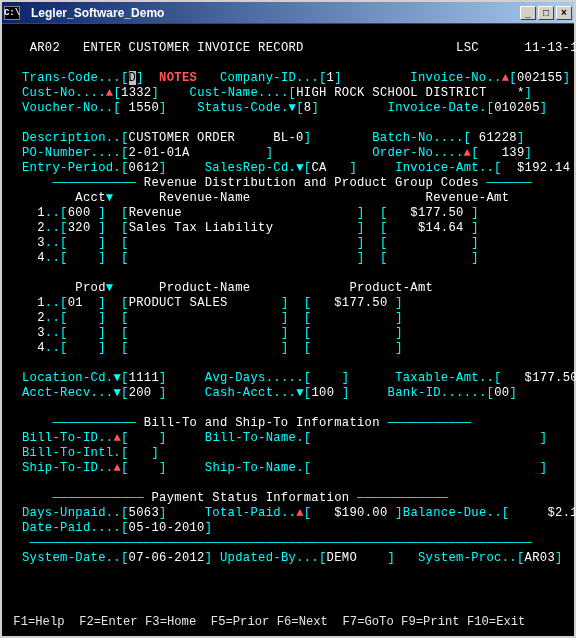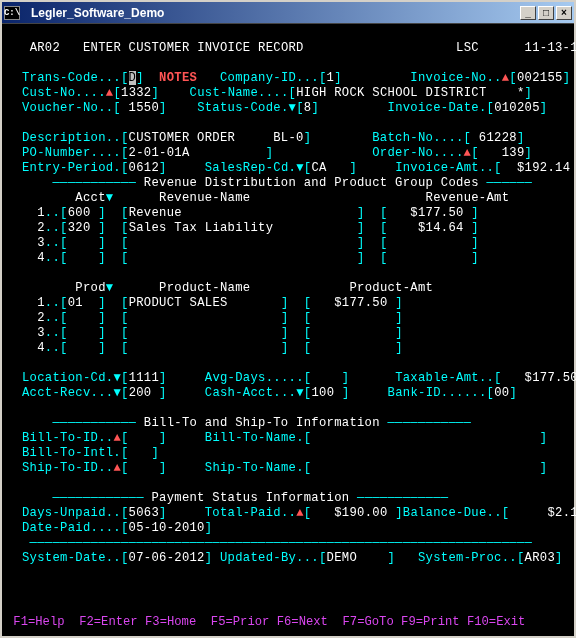--- a/index.html
+++ b/index.html
@@ -71,21 +71,21 @@
   }
   .hdrline { color: #00ffff; }
   .w { color: #ffffff; }
   .c { color: #00ffff; }
   .tri { color: #ff5555; }
   .rednotes { color: #ff5555; font-weight: bold; }
   .down { color: #00ffff; }
   .cursor { background:#c0c0c0; color:#000; }
   .fkeys {
     background: #000;
-    color: #d946ef;
+    color: #e5e5e5;
     font-family: "Courier New", monospace;
     font-size: 12.2px;
     line-height: 16px;
     padding: 0 4px;
     white-space: pre;
     border-top:1px solid #000;
   }
   .bottom-strip { height: 6px; background: #000; }
 </style>
 </head>

